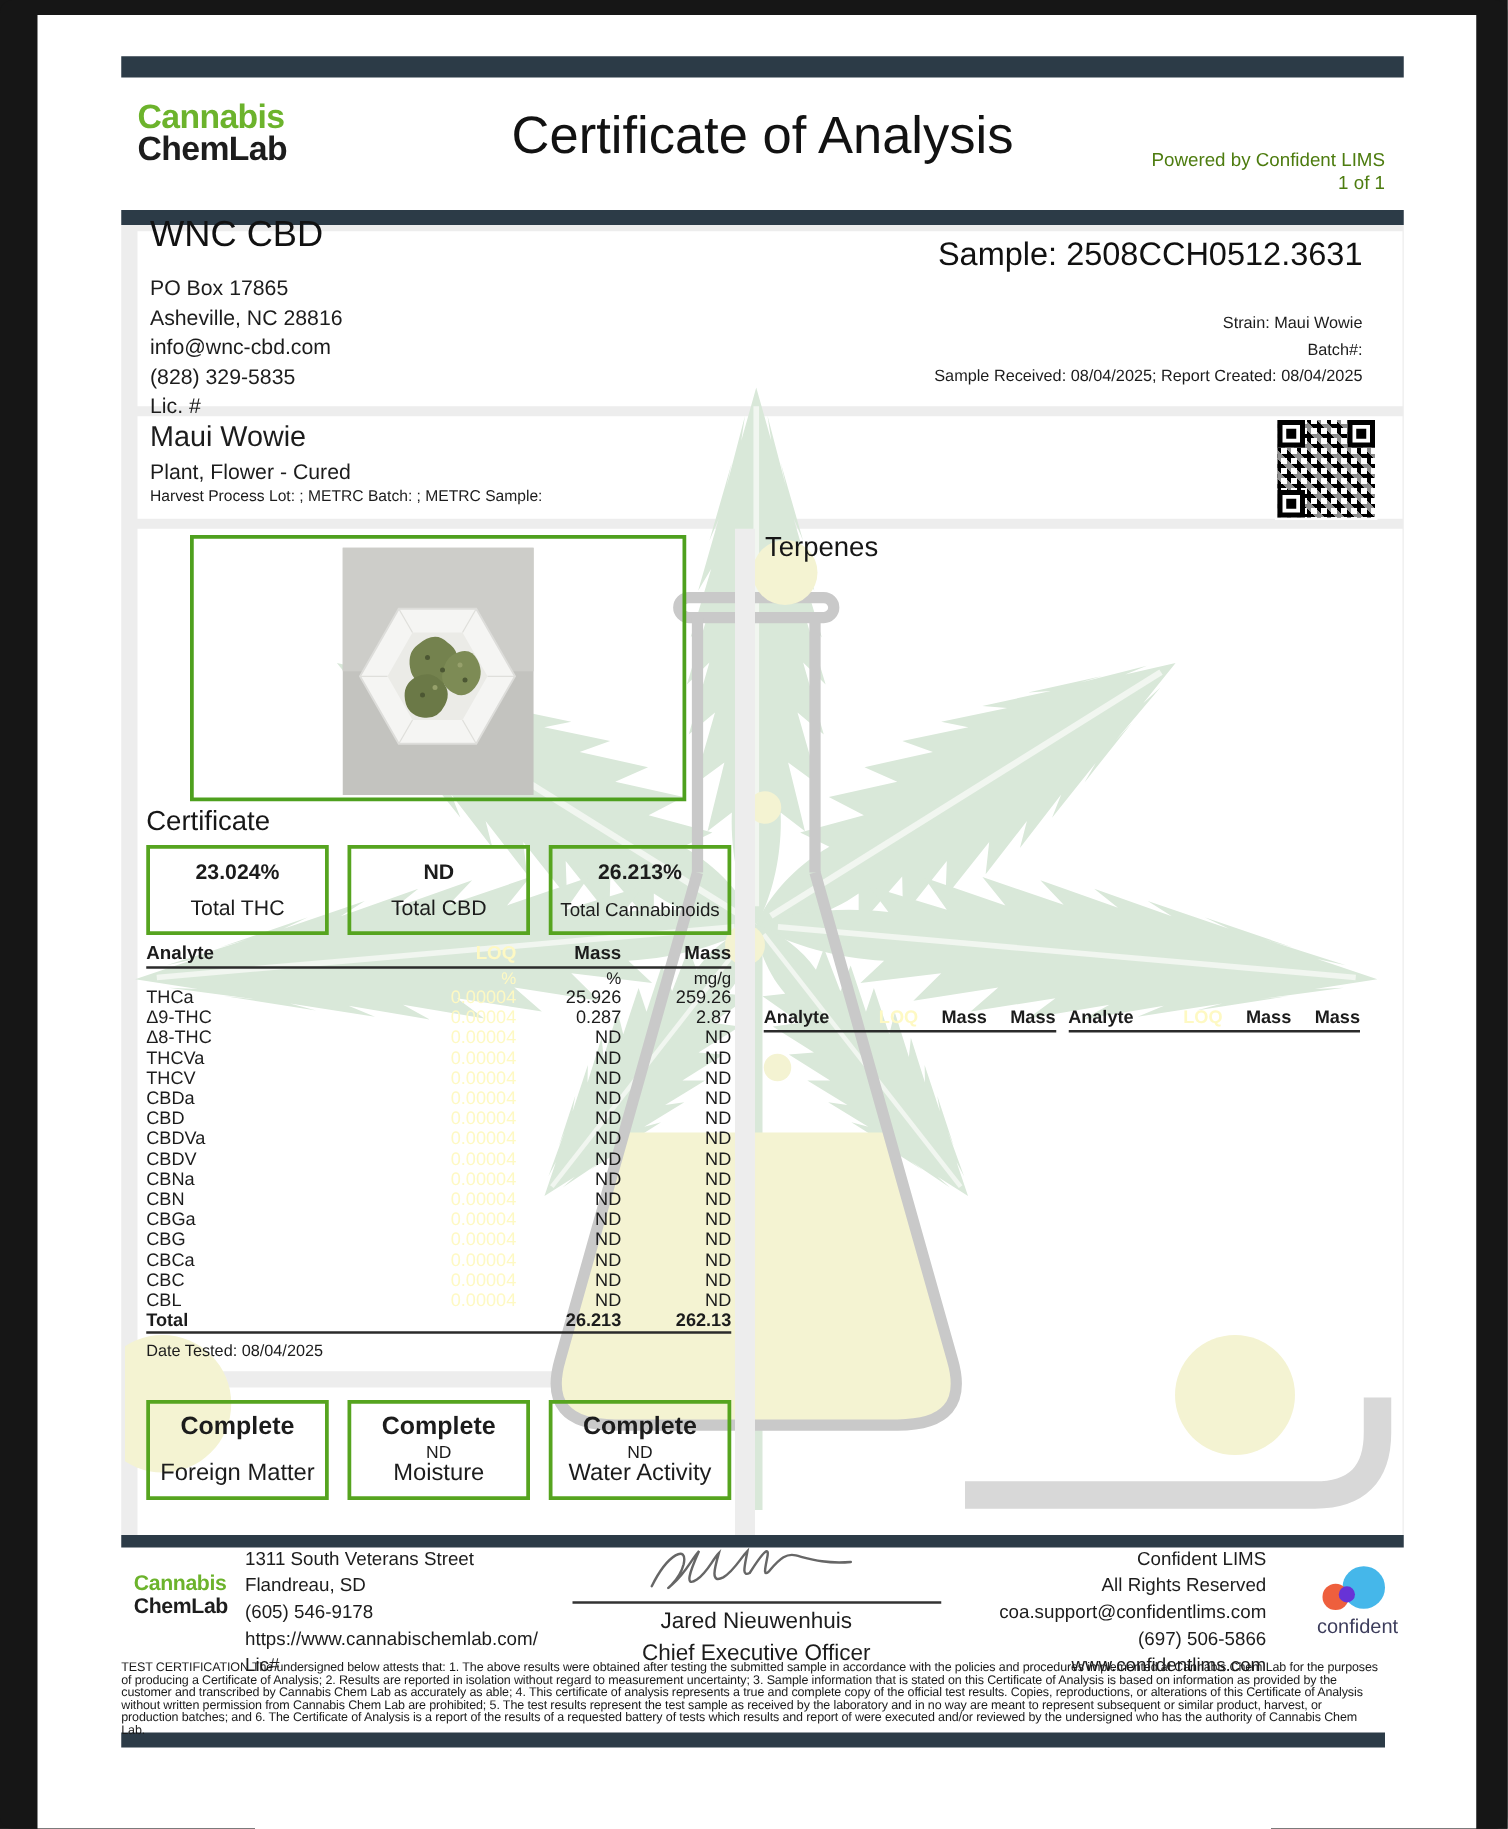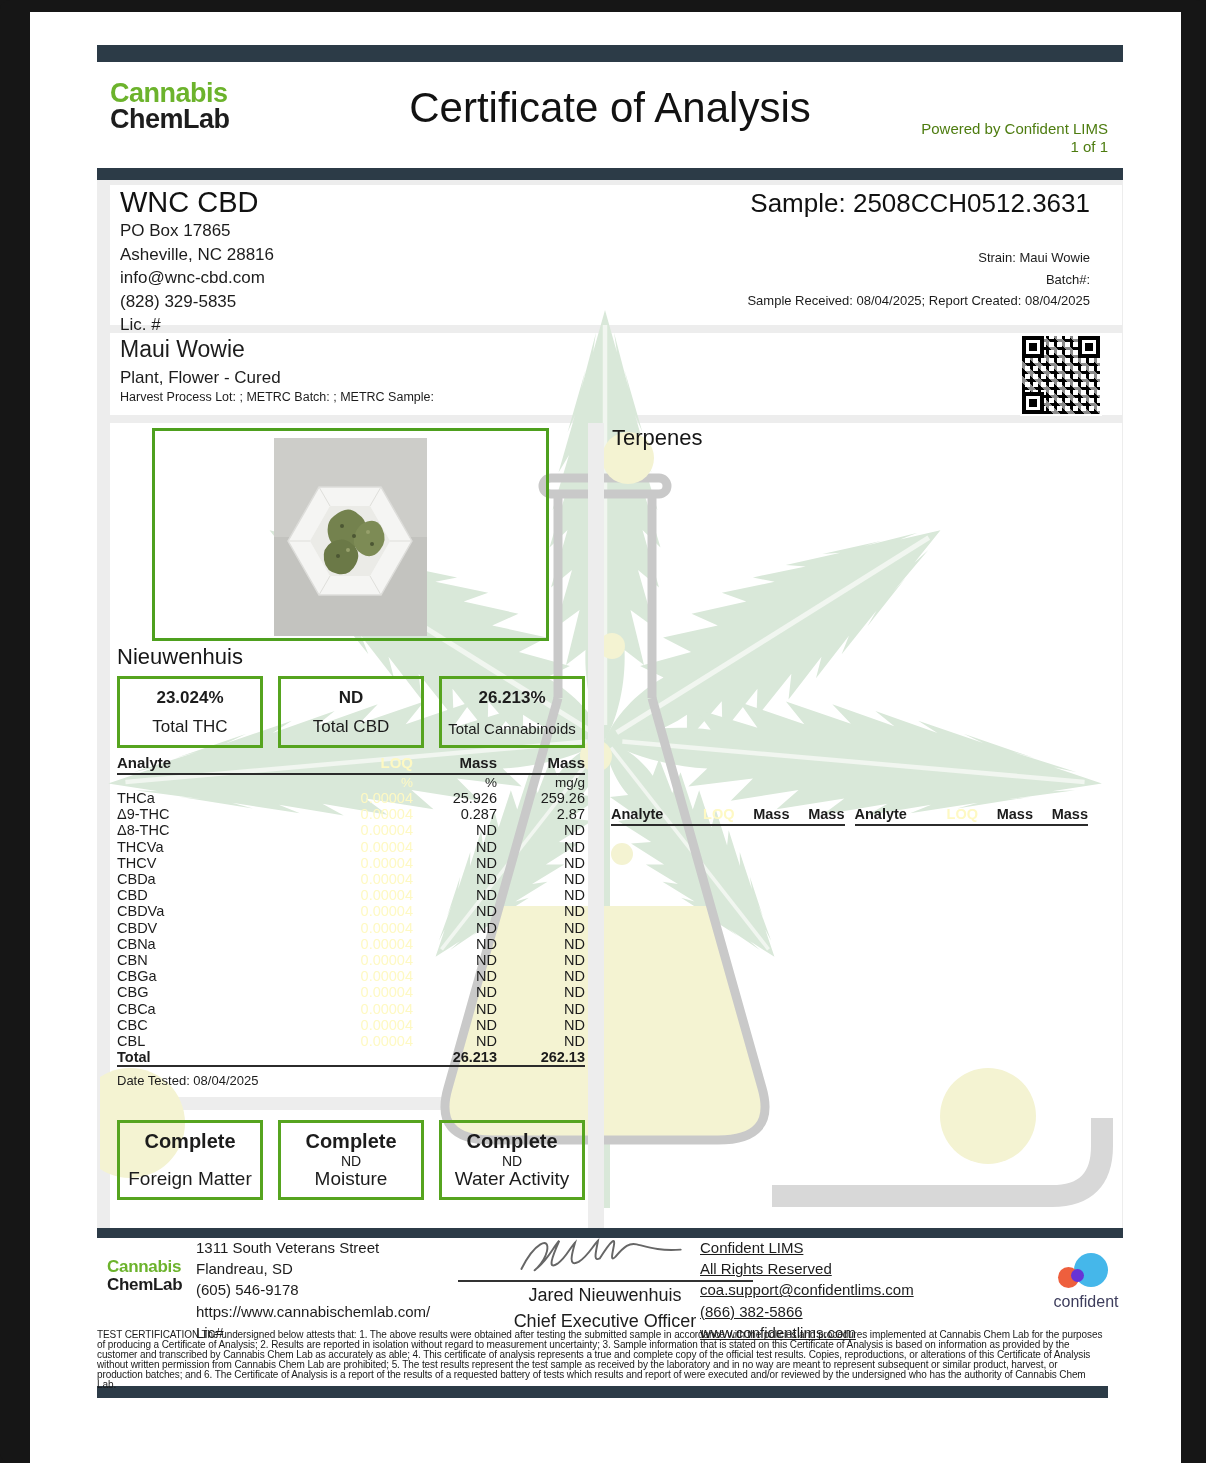--- a/index.html
+++ b/index.html
@@ -15,21 +15,21 @@
   .vgap{position:absolute;left:588px;top:423px;width:16px;height:805px;background:#ededed;z-index:1;}
 
   
   .hlogo{left:110px;top:80px;font-weight:bold;font-size:27px;line-height:26px;letter-spacing:-0.5px;}
   .hlogo .g{color:#6cb32c;}
   .hlogo .k{color:#1d1d1d;}
   .htitle{left:97px;top:84px;width:1026px;text-align:center;font-size:42px;color:#121212;}
   .hright{left:700px;top:120px;width:408px;text-align:right;font-size:15px;line-height:18px;color:#4d7c0f;}
 
   
-  .cname{left:120px;top:186px;font-size:29px;color:#111;}
+  .cname{left:120px;top:172px;font-size:29px;color:#111;}
   .caddr{left:120px;top:219px;font-size:17px;line-height:23.5px;}
   .sampleid{left:480px;top:188px;width:610px;text-align:right;font-size:26px;color:#111;}
   .samplemeta{left:480px;top:247px;width:610px;text-align:right;font-size:13px;line-height:21.5px;}
 
   
   .pname{left:120px;top:336px;font-size:23px;}
   .ptype{left:120px;top:368px;font-size:17px;}
   .pmetrc{left:120px;top:390px;font-size:12.5px;}
 
   .qr{left:1020px;top:334px;width:82px;height:82px;background:#fff;}
@@ -77,21 +77,21 @@
   .tgroup .a{flex:1;text-align:left;}
   .tgroup span{width:55px;text-align:right;}
 
   
   .flogo{left:107px;top:1258px;font-weight:bold;font-size:17px;line-height:18px;letter-spacing:-0.3px;}
   .faddr{left:196px;top:1237px;font-size:15px;line-height:21.2px;}
   .sig{left:430px;top:1232px;width:350px;text-align:center;}
   .sigline{width:295px;margin:0 auto;border-top:2px solid #333;}
   .signame{font-size:18px;margin-top:3px;}
   .sigtitle{font-size:18px;margin-top:5px;}
-  .flims{left:700px;top:1237px;width:313px;font-size:15px;line-height:21.2px;text-decoration:underline;}
+  .flims{left:700px;top:1237px;width:313px;text-align:right;font-size:15px;line-height:21.2px;}
   .conflogo{left:1040px;top:1253px;width:92px;text-align:center;}
   .conflogo .circ{position:relative;height:38px;}
   .conflogo .c1{position:absolute;left:34px;top:0;width:34px;height:34px;border-radius:50%;background:#45b7ea;}
   .conflogo .c2{position:absolute;left:18px;top:14px;width:21px;height:21px;border-radius:50%;background:#ee5f3d;}
   .conflogo .c3{position:absolute;left:31px;top:16px;width:13px;height:13px;border-radius:50%;background:#6733d6;}
   .conflogo .ct{font-size:16px;color:#3d3d5c;margin-top:2px;}
   .cert{left:97px;top:1330px;width:1007px;font-size:10px;line-height:9.9px;color:#1a1a1a;letter-spacing:-0.1px;}
 </style>
 </head>
 <body>
@@ -191,21 +191,21 @@
       <path d="M58,104 q12,-6 20,2 q10,8 4,20 q-6,12 -18,10 q-12,-2 -14,-14 q-2,-12 8,-18 z" fill="#6b7947"></path>
       <circle cx="68" cy="88" r="2" fill="#4c5733"></circle>
         <circle cx="80" cy="98" r="2" fill="#4c5733"></circle>
       <circle cx="94" cy="94" r="2" fill="#96a06b"></circle>
         <circle cx="74" cy="112" r="2" fill="#96a06b"></circle>
       <circle cx="64" cy="118" r="2" fill="#4c5733"></circle>
         <circle cx="98" cy="106" r="2" fill="#4c5733"></circle>
     </svg>
   </div>
 
-  <div class="z secttl" style="left:117px;top:644px;">Nieuwenhuis</div>
+  <div class="z secttl" style="left:117px;top:644px;">Certificate</div>
   <div class="z boxrow">
 
       <div class="gbox">
         <div class="val">23.024%</div>
         <div class="lbl">Total THC</div>
       </div>
 
       <div class="gbox">
         <div class="val">ND</div>
         <div class="lbl">Total CBD</div>
@@ -408,21 +408,21 @@
       <path d="M15,42 C30,12 48,4 44,22 C40,38 22,50 34,40 C46,30 52,16 58,10 C50,28 44,44 56,36 C66,29 70,18 76,12 C72,26 68,40 80,34 C90,28 96,16 102,10 C100,22 96,34 104,30 C118,8 122,6 120,16 C118,26 116,34 122,28 C132,16 138,12 146,14 C158,17 172,22 196,20" stroke="#666" stroke-width="2.2" fill="none" stroke-linecap="round"></path>
     </svg>
     <div class="sigline"></div>
     <div class="signame">Jared Nieuwenhuis</div>
     <div class="sigtitle">Chief Executive Officer</div>
   </div>
   <div class="z flims">
     <div>Confident LIMS</div>
       <div>All Rights Reserved</div>
       <div>coa.support@confidentlims.com</div>
-      <div>(866) 382-5866</div>
+      <div>(697) 506-5866</div>
       <div>www.confidentlims.com</div>
   </div>
   <div class="z conflogo">
     <div class="circ">
       <div class="c1"></div>
         <div class="c2"></div>
         <div class="c3"></div>
     </div>
     <div class="ct">confident</div>
   </div>

